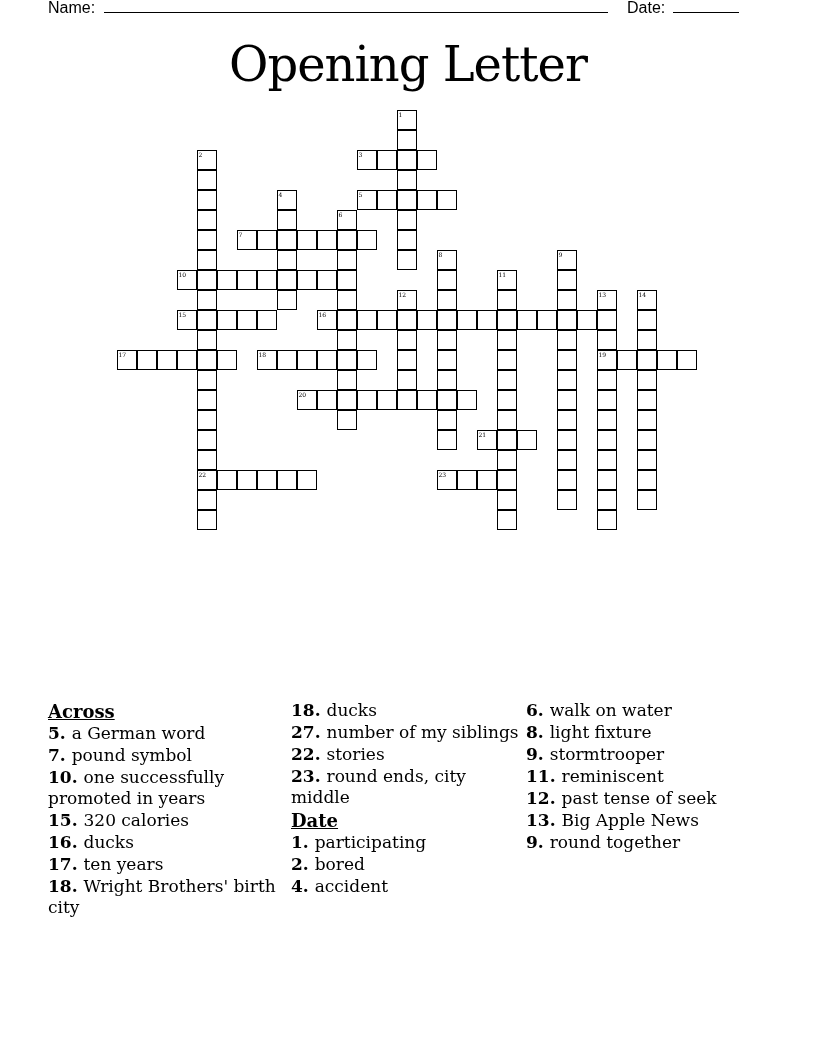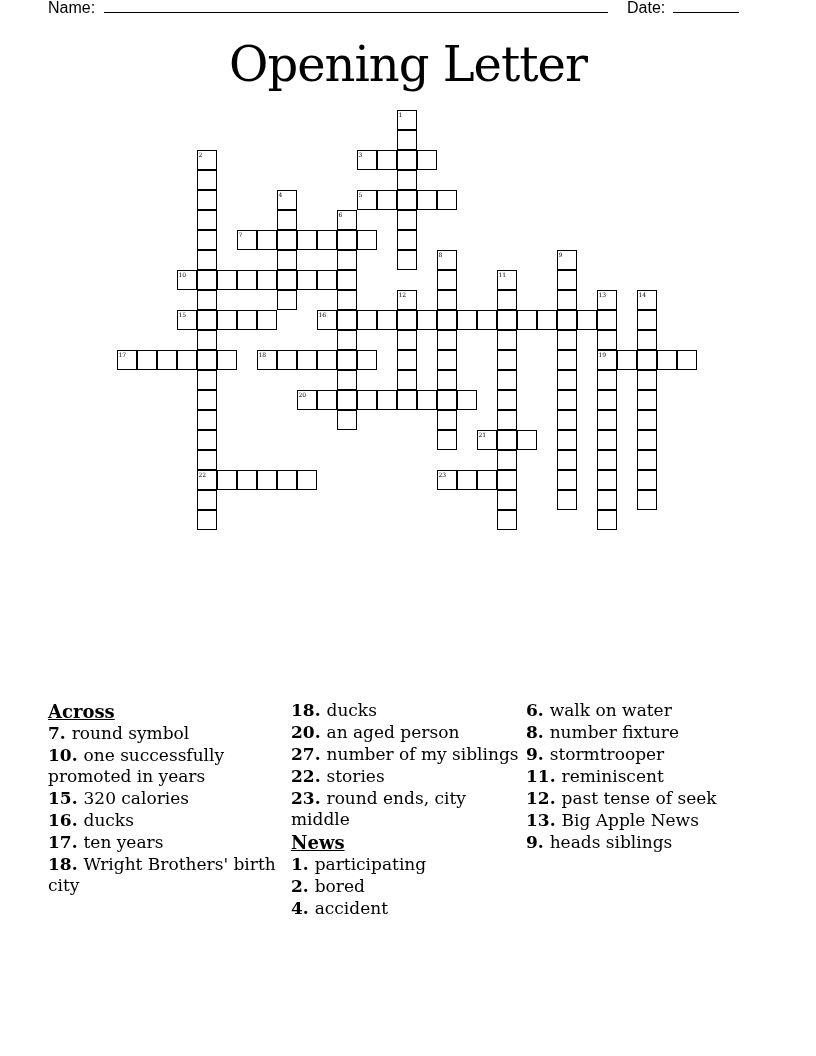--- a/index.html
+++ b/index.html
@@ -262,40 +262,40 @@
     <div class="cell" style="left: 320px; top: 360px;">
       <span class="num">23</span>
     </div>
     <div class="cell" style="left: 340px; top: 360px;"></div>
     <div class="cell" style="left: 360px; top: 360px;"></div>
   </div>
 
 <div class="clues">
   <div class="col col1" id="col1">
       <div class="clue-head">Across</div>
-      <div class="clue"><span class="n">7. </span><span>round symbol</span></div>
+      <div class="clue"><span class="n">5. </span><span>a German word</span></div>
+      <div class="clue"><span class="n">7. </span><span>pound symbol</span></div>
       <div class="clue"><span class="n">10. </span><span>one successfully promoted in years</span></div>
       <div class="clue"><span class="n">15. </span><span>320 calories</span></div>
       <div class="clue"><span class="n">16. </span><span>ducks</span></div>
       <div class="clue"><span class="n">17. </span><span>ten years</span></div>
       <div class="clue"><span class="n">18. </span><span>Wright Brothers' birth city</span></div>
     </div>
   <div class="col col2" id="col2">
       <div class="clue"><span class="n">18. </span><span>ducks</span></div>
-      <div class="clue"><span class="n">20. </span><span>an aged person</span></div>
       <div class="clue"><span class="n">27. </span><span>number of my siblings</span></div>
       <div class="clue"><span class="n">22. </span><span>stories</span></div>
       <div class="clue"><span class="n">23. </span><span>round ends, city middle</span></div>
-      <div class="clue-head">News</div>
+      <div class="clue-head">Date</div>
       <div class="clue"><span class="n">1. </span><span>participating</span></div>
       <div class="clue"><span class="n">2. </span><span>bored</span></div>
       <div class="clue"><span class="n">4. </span><span>accident</span></div>
     </div>
   <div class="col col3" id="col3">
       <div class="clue"><span class="n">6. </span><span>walk on water</span></div>
-      <div class="clue"><span class="n">8. </span><span>number fixture</span></div>
+      <div class="clue"><span class="n">8. </span><span>light fixture</span></div>
       <div class="clue"><span class="n">9. </span><span>stormtrooper</span></div>
       <div class="clue"><span class="n">11. </span><span>reminiscent</span></div>
       <div class="clue"><span class="n">12. </span><span>past tense of seek</span></div>
       <div class="clue"><span class="n">13. </span><span>Big Apple News</span></div>
-      <div class="clue"><span class="n">9. </span><span>heads siblings</span></div>
+      <div class="clue"><span class="n">9. </span><span>round together</span></div>
     </div>
 </div>
 
 </body></html>

